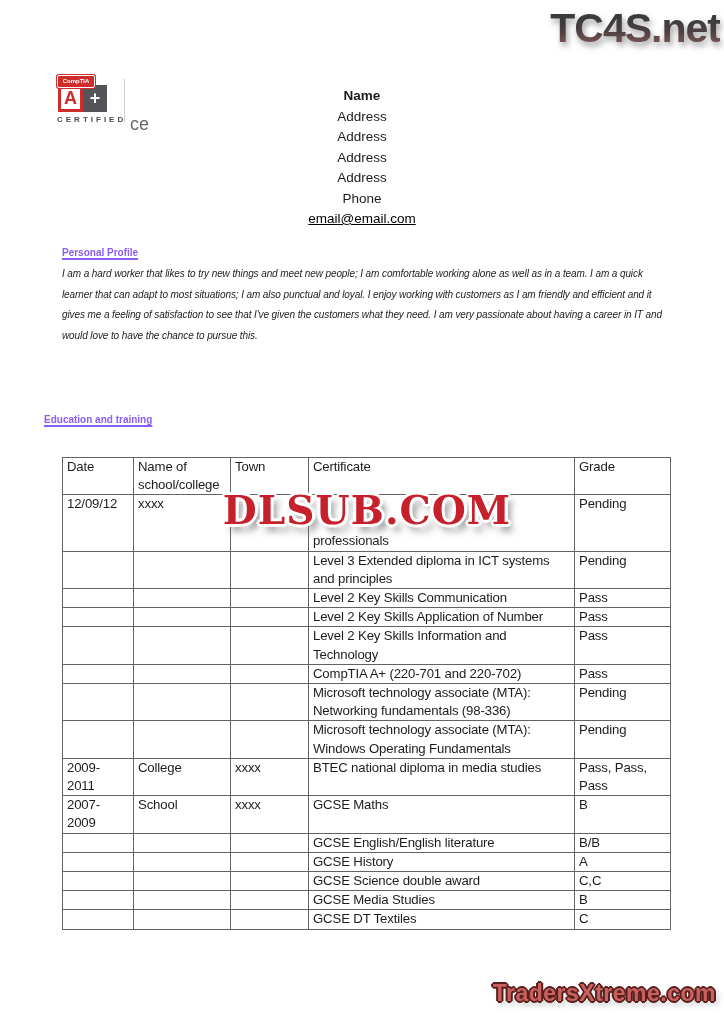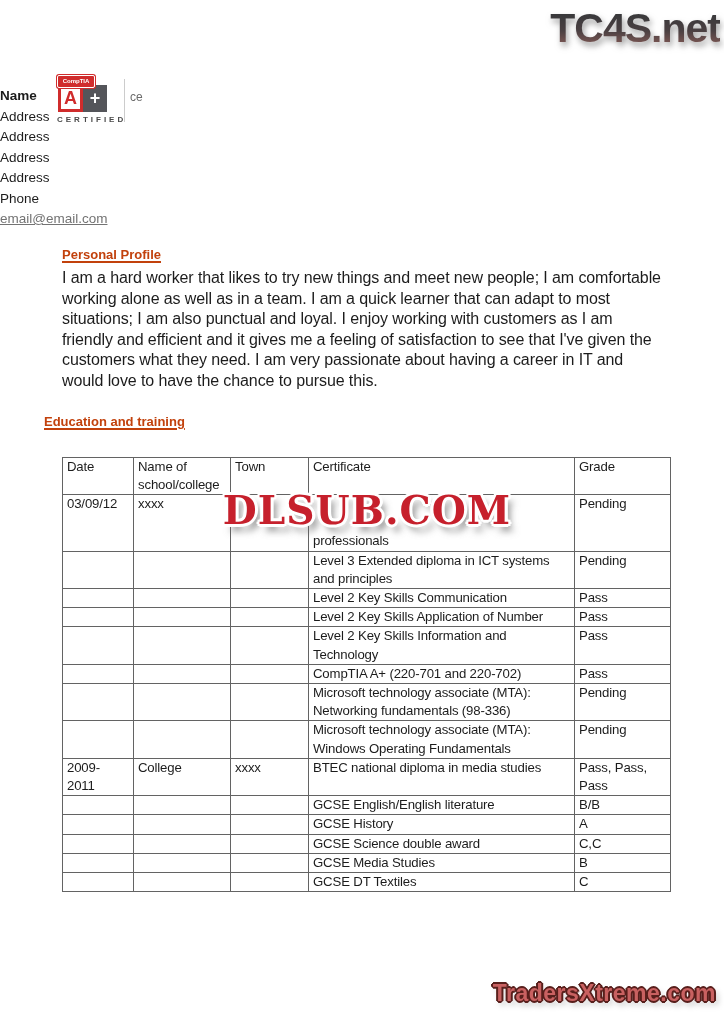--- a/index.html
+++ b/index.html
@@ -34,37 +34,37 @@
   .plus-box {
     position:absolute; left:28px; top:11px; width:24px; height:27px;
     background:#54555a; color:#ffffff; font-weight:bold; font-size:18px;
     text-align:center; line-height:26px;
   }
   .certified {
     position:absolute; left:2px; top:41px;
     font-size:8px; letter-spacing:3px; color:#4a4a4a; font-weight:bold;
   }
   .comptia-divider { position:absolute; left:69px; top:5px; width:1px; height:43px; background:#cccccc; }
-  .ce-label { position:absolute; left:75px; top:16px; font-size:12px; color:#6a6a6a; }
+  .ce-label { position:absolute; left:75px; top:40px; font-size:18px; color:#6a6a6a; }
 
   
   .contact {
-    position:absolute; left:0; right:0; top:86px; text-align:left;
+    position:absolute; left:0; right:0; top:86px; text-align:center;
     font-size:13.5px; line-height:20.5px; color:#1c1c1c;
   }
   .contact .name { font-weight:bold; }
-  .contact a { color:#737373; text-decoration:underline;margin-top:33px; }
+  .contact a { color:#000000; text-decoration:underline;margin-top:33px; }
 
   
   .section-heading {
-    font-size:13px; font-weight:bold; color:#c2410c; margin:0;
+    font-size:10px; font-weight:bold; color:#8b5cf6; margin:0;
     text-decoration:underline; text-decoration-thickness:1.5px; text-underline-offset:2px;
   }
   .profile { position:absolute; left:62px; top:247px; width:604px; }
-  .profile p { margin:6px 0 0 0; font-size:16px; line-height:20.5px; letter-spacing:-0.1px; }
+  .profile p { margin:6px 0 0 0; font-size:10px; line-height:20.5px; letter-spacing:-0.1px;font-style:italic; }
   .education-heading { position:absolute; left:44px; top:414px; }
 
   
   table.edu {
     position:absolute; left:62px; top:457px; width:608px;
     border-collapse:collapse; table-layout:fixed;
   }
   .edu th, .edu td {
     border:1px solid #636363; vertical-align:top; padding:0 4px;
     font-size:13.2px; line-height:18.2px; font-weight:normal; text-align:left;
@@ -139,21 +139,21 @@
     </colgroup>
     <tbody>
         <tr class="h2">
       <th>Date</th>
       <th>Name of school/college</th>
       <th>Town</th>
       <th>Certificate</th>
       <th>Grade</th>
     </tr>
     <tr class="h3">
-      <td class="cell-date">03/09/12</td>
+      <td class="cell-date">12/09/12</td>
       <td>xxxx</td>
       <td></td>
       <td>
             <div class="pad-2lines">professionals</div>
           </td>
       <td>Pending</td>
     </tr>
     <tr class="h2">
       <td class="cell-date"></td>
       <td></td>
@@ -204,20 +204,28 @@
       <td>Pending</td>
     </tr>
     <tr class="h2">
       <td class="cell-date">2009-
 2011</td>
       <td>College</td>
       <td>xxxx</td>
       <td>BTEC national diploma in media studies</td>
       <td>Pass, Pass, Pass</td>
     </tr>
+    <tr class="h2">
+      <td class="cell-date">2007-
+2009</td>
+      <td>School</td>
+      <td>xxxx</td>
+      <td>GCSE Maths</td>
+      <td>B</td>
+    </tr>
     <tr class="h1">
       <td class="cell-date"></td>
       <td></td>
       <td></td>
       <td>GCSE English/English literature</td>
       <td>B/B</td>
     </tr>
     <tr class="h1">
       <td class="cell-date"></td>
       <td></td>

